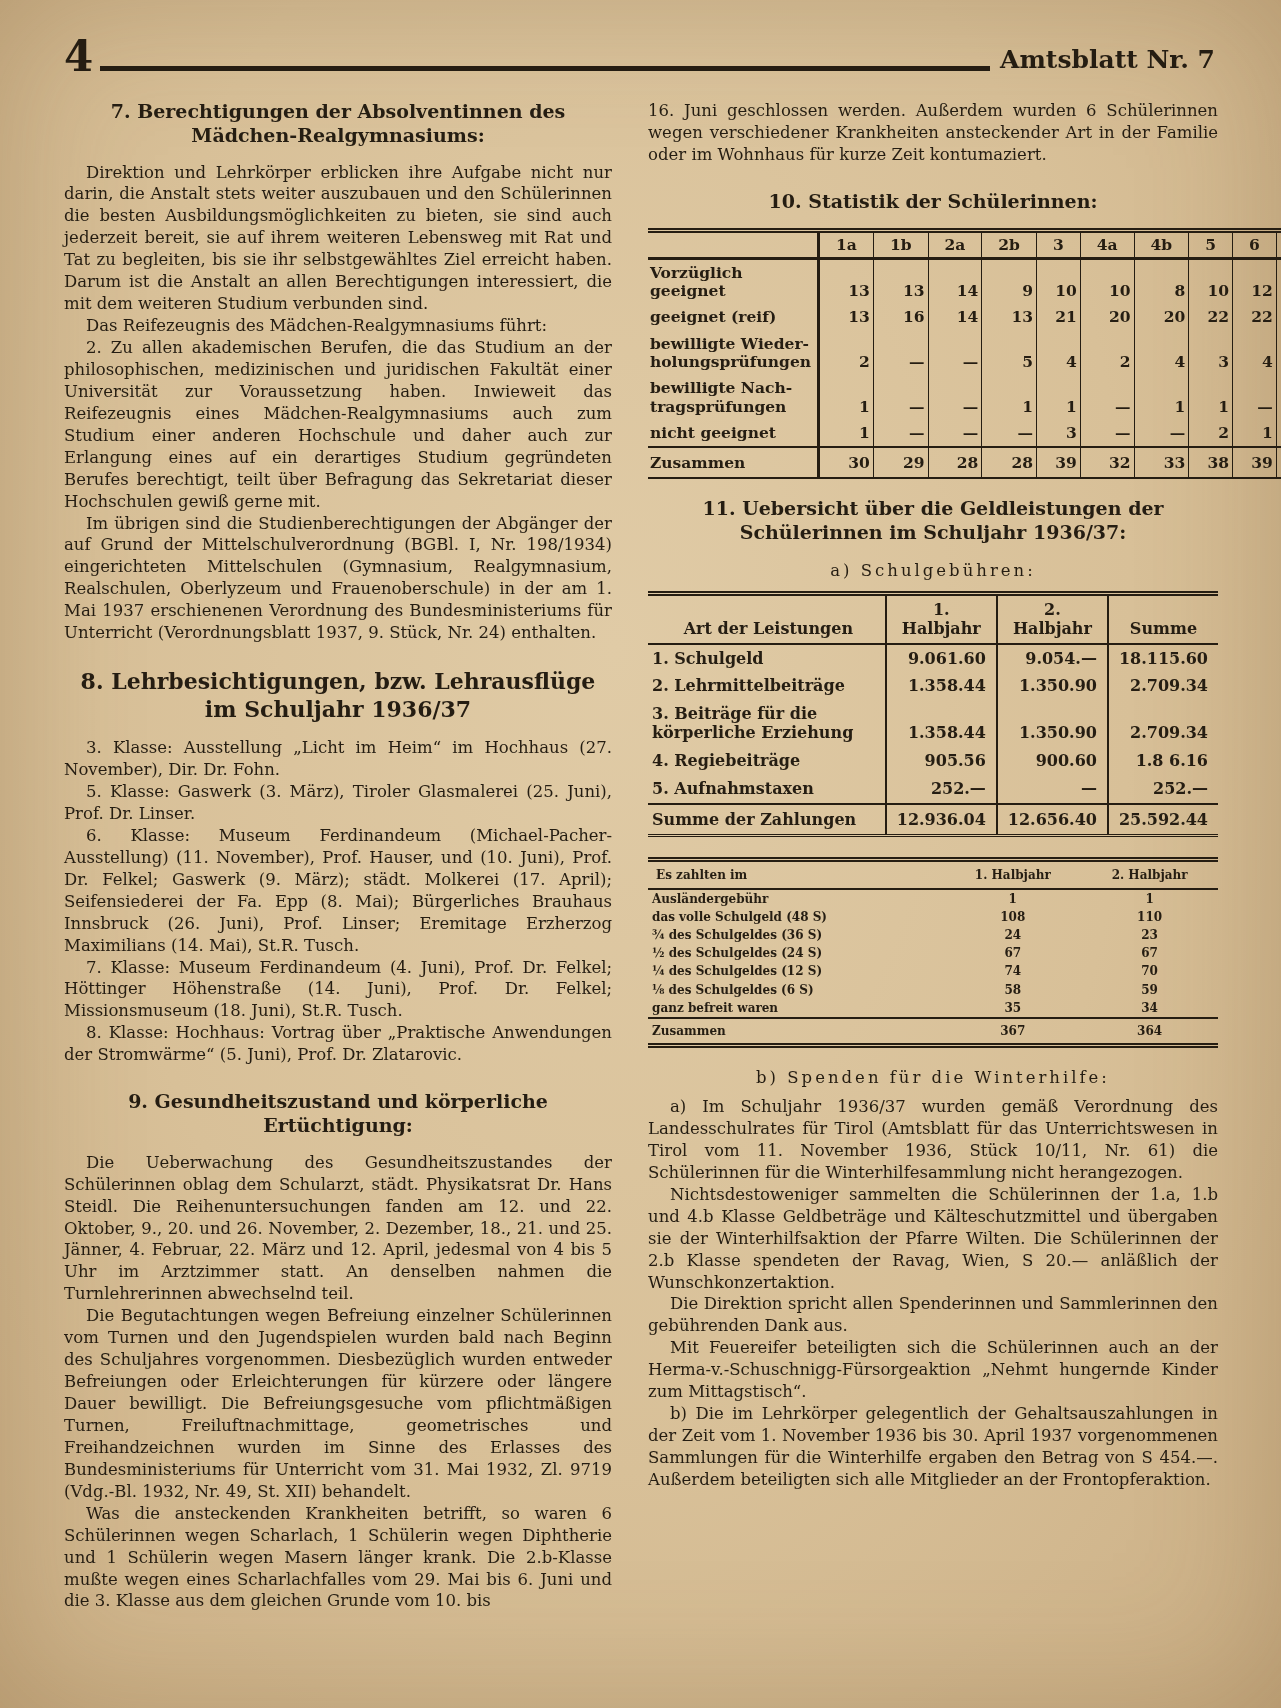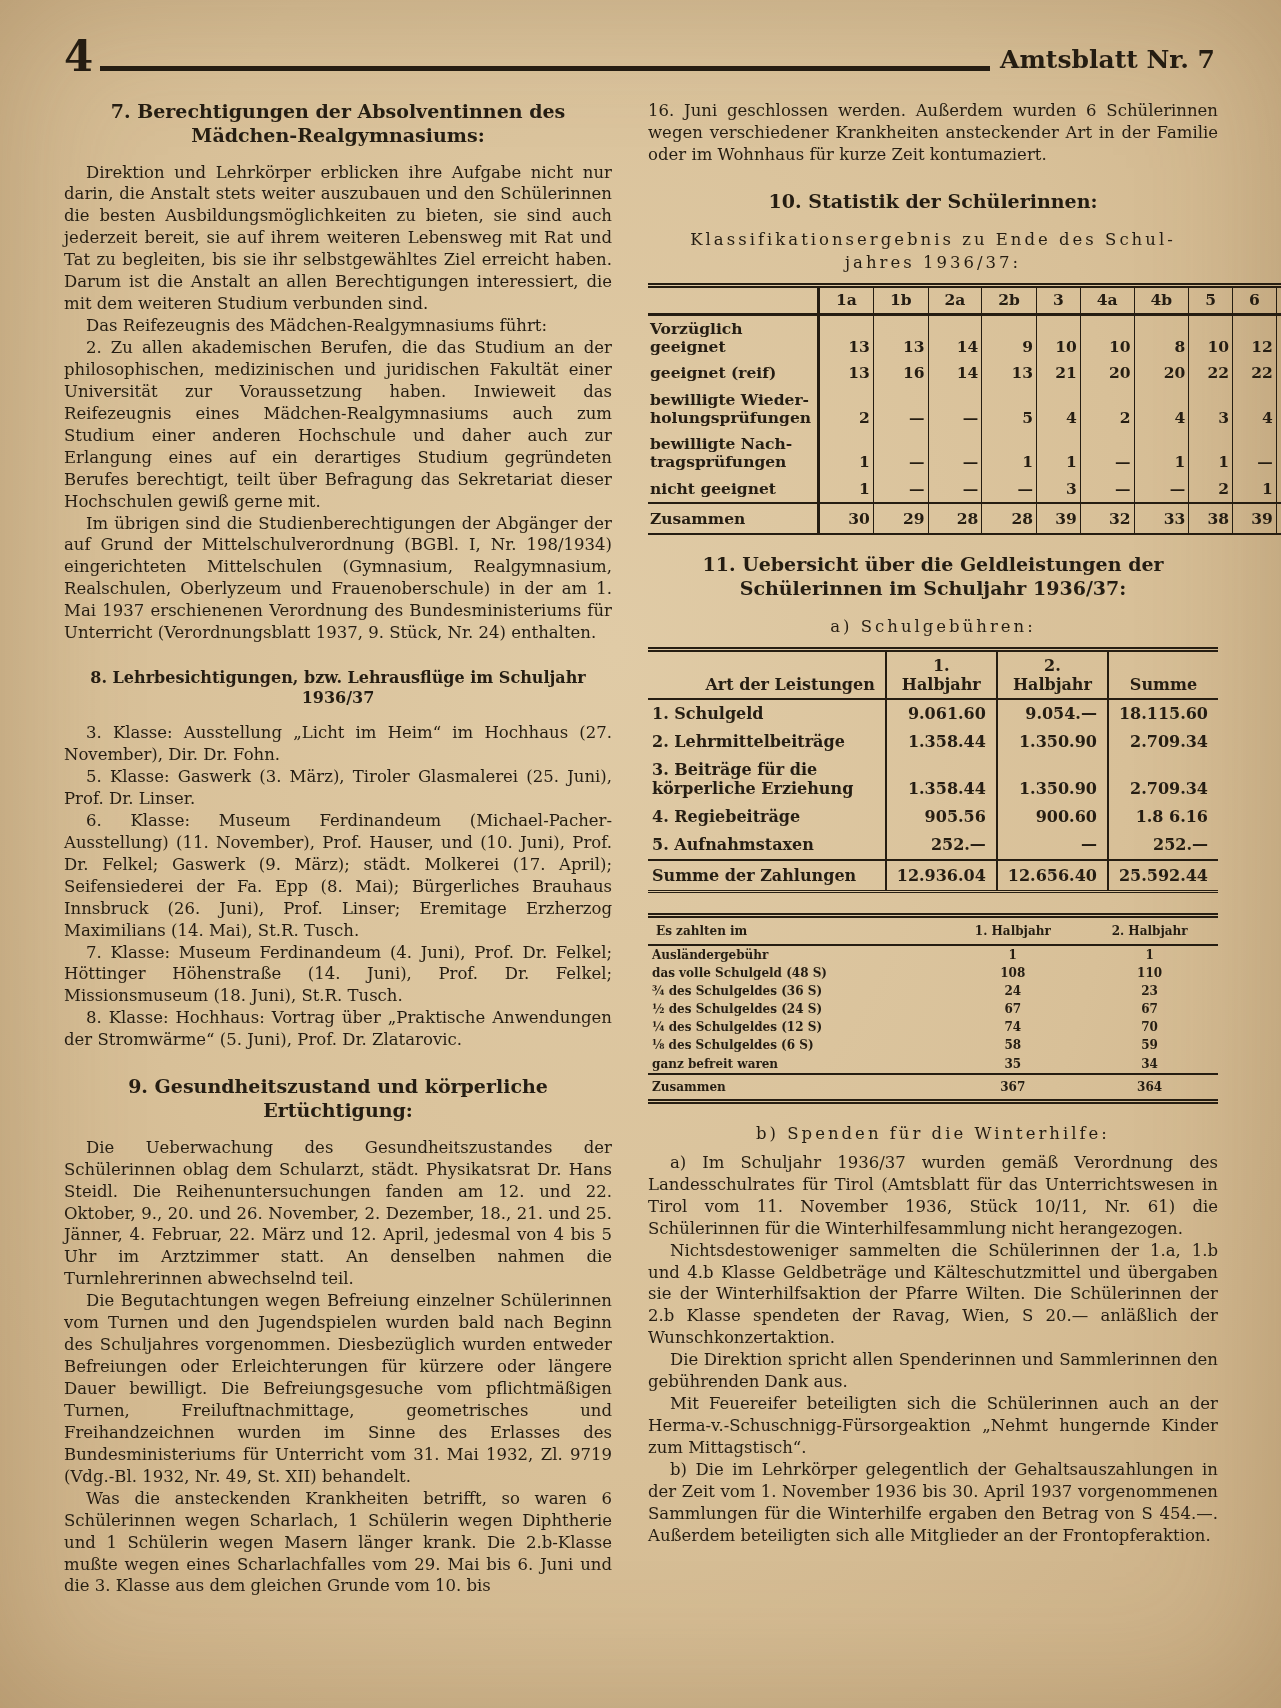--- a/index.html
+++ b/index.html
@@ -36,21 +36,21 @@
   }
   .col{font-size:16.5px;line-height:1.33;text-align:justify;}
   .col-left{width:548px;}
   .col-right{width:570px;}
   p{margin:0;text-indent:22px;}
   p.noindent{text-indent:0;}
   .sec-h{
     font-weight:bold;text-align:center;text-indent:0;
     font-size:19px;line-height:1.25;margin:0 0 14px;
   }
-  .sec-h.tight{font-size:16px;text-align:center;}
+  .sec-h.tight{font-size:22px;text-align:center;}
   .mt-lg{margin-top:24px;}
   .mt-md{margin-top:18px;}
   .gesperrt{
     text-align:center;text-indent:0;letter-spacing:3px;
     font-size:16.5px;line-height:1.45;margin:10px 0 6px;
   }
   .gesperrt .l2{letter-spacing:3px;}
   
   table{border-collapse:collapse;width:100%;color:var(--ink);}
   th,td{font-weight:bold;line-height:1.18;vertical-align:bottom;}
@@ -71,21 +71,21 @@
   .t-class td:last-child,.t-class th:last-child{min-width:44px;}
   .t-class tfoot td{border-top:2px solid var(--ink);padding:6px 3px 5px;}
   
   .t-fees{
     border-top:5px double var(--ink);
     border-bottom:3px double var(--ink);
     font-size:16px;margin:8px 0 20px;
   }
   .t-fees th,.t-fees td{padding:5px 10px 4px;}
   .t-fees th{text-align:center;}
-  .t-fees th:first-child{text-align:right;width:46%;padding-left:14px;}
+  .t-fees th:first-child{text-align:center;width:46%;padding-left:14px;}
   .t-fees td{text-align:right;}
   .t-fees td:first-child{text-align:left;padding-left:4px;}
   .t-fees th:nth-child(n+2),.t-fees td:nth-child(n+2){border-left:2px solid var(--ink);width:18%;}
   .t-fees thead th{border-bottom:2px solid var(--ink);}
   .t-fees tfoot td{border-top:2px solid var(--ink);padding-top:6px;}
   
   .t-pay{
     border-top:5px double var(--ink);
     border-bottom:5px double var(--ink);
     font-size:12px;margin:14px 0 18px;
@@ -130,24 +130,20 @@
       <p>Die Ueberwachung des Gesundheitszustandes der Schülerinnen oblag dem Schularzt, städt. Physikatsrat Dr. Hans Steidl. Die Reihenuntersuchungen fanden am 12. und 22. Oktober, 9., 20. und 26. November, 2. Dezember, 18., 21. und 25. Jänner, 4. Februar, 22. März und 12. April, jedesmal von 4 bis 5 Uhr im Arztzimmer statt. An denselben nahmen die Turnlehrerinnen abwechselnd teil.</p>
       <p>Die Begutachtungen wegen Befreiung einzelner Schülerinnen vom Turnen und den Jugendspielen wurden bald nach Beginn des Schuljahres vorgenommen. Diesbezüglich wurden entweder Befreiungen oder Erleichterungen für kürzere oder längere Dauer bewilligt. Die Befreiungsgesuche vom pflichtmäßigen Turnen, Freiluftnachmittage, geometrisches und Freihandzeichnen wurden im Sinne des Erlasses des Bundesministeriums für Unterricht vom 31. Mai 1932, Zl. 9719 (Vdg.-Bl. 1932, Nr. 49, St. XII) behandelt.</p>
       <p>Was die ansteckenden Krankheiten betrifft, so waren 6 Schülerinnen wegen Scharlach, 1 Schülerin wegen Diphtherie und 1 Schülerin wegen Masern länger krank. Die 2.b-Klasse mußte wegen eines Scharlachfalles vom 29. Mai bis 6. Juni und die 3. Klasse aus dem gleichen Grunde vom 10. bis</p>
     </div>
 
     <div class="col col-right">
 
       <p class="noindent">16. Juni geschlossen werden. Außerdem wurden 6 Schülerinnen wegen verschiedener Krankheiten ansteckender Art in der Familie oder im Wohnhaus für kurze Zeit kontumaziert.</p>
 
       <div class="sec-h mt-lg">10. Statistik der Schülerinnen:</div>
-      <div class="gesperrt">
-        <div>Klassifikationsergebnis zu Ende des Schul-</div>
-        <div class="l2">jahres 1936/37:</div>
-      </div>
 
       <table class="t-class">
           <thead>
             <tr>
               <th></th>
               <th>1a</th>
               <th>1b</th>
               <th>2a</th>
               <th>2b</th>
               <th>3</th>

